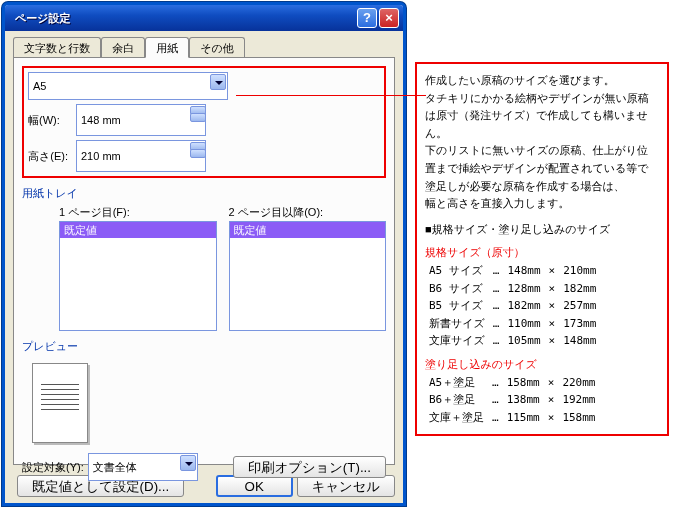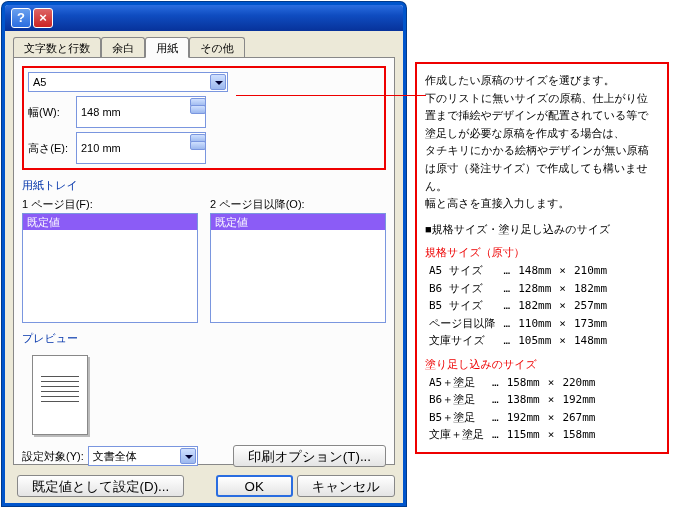--- a/index.html
+++ b/index.html
@@ -10,28 +10,28 @@
   .tb-btn { width:20px; height:20px; margin-left:2px; border:1px solid #fff; border-radius:3px; background:linear-gradient(#d66,#c22); color:#fff; text-align:center; font-weight:bold; line-height:18px; font-size:13px; }
   .tb-help { background:linear-gradient(#6aa0ee,#2a6de0); }
   .tabs { display:flex; margin:6px 6px 0 8px; }
   .tab { border:1px solid #888; border-bottom:none; background:#ece9d8; padding:3px 10px 2px; margin-right:0; border-radius:3px 3px 0 0;text-align:right; }
   .tab.active { background:#fcfcfc; position:relative; z-index:2; border-bottom:1px solid #fcfcfc; margin-bottom:-1px; }
   .pane { margin:0 8px 6px; border:1px solid #888; background:#fcfcfc; padding:8px; height:408px; position:relative; }
   .grp { color:#0033aa; margin:2px 0 4px; }
   .boxed { border:2px solid #e00; padding:4px; }
   .row { display:flex; align-items:center; margin-bottom:4px; }
   .lbl { width:48px; }
-  .combo { flex:1; height:20px; border:1px solid #7a96df; background:#fff; display:flex; align-items:center; padding:0 4px; position:relative; }
+  .combo { flex:1; height:28px; border:1px solid #7a96df; background:#fff; display:flex; align-items:center; padding:0 4px; position:relative; }
   .combo .arrow { position:absolute; right:1px; top:1px; width:16px; height:16px; background:linear-gradient(#cfe0ff,#9cb8ee); border:1px solid #7a96df; border-radius:2px; }
   .combo .arrow:after { content:""; position:absolute; left:4px; top:6px; border:4px solid transparent; border-top-color:#003; }
   .spin { width:130px; height:32px; border:1px solid #7a96df; background:#fff; display:flex; align-items:center; padding:0 16px 0 4px; position:relative; }
   .spin .sp { position:absolute; right:1px; top:1px; width:14px; height:16px; }
   .spin .sp:before, .spin .sp:after { content:""; position:absolute; left:0; width:14px; height:7px; background:linear-gradient(#cfe0ff,#9cb8ee); border:1px solid #7a96df; border-radius:2px; }
   .spin .sp:before { top:0; } .spin .sp:after { bottom:0; }
-  .cols2 { display:flex; gap:12px; }
+  .cols2 { display:flex; gap:12px;margin-left:37px; }
   .col { flex:1; }
   .listbox { height:110px; border:1px solid #7a96df; background:#fff; margin-top:2px; }
   .sel { background:#8b5cf6; color:#fff; padding:1px 4px; display:block; }
   .preview { margin-top:6px; display:flex; }
   .page { width:56px; height:80px; border:1px solid #888; background:#fff; margin:4px 0 0 10px; box-shadow:2px 2px 0 #bbb; padding:16px 8px 8px; }
   .page .ln { border-top:1px solid #555; margin:4px 0; }
   .bot { margin-top:10px; display:flex; align-items:center; }
   .btn { border:1px solid #888; background:linear-gradient(#fff,#e4e4e4); padding:2px 14px; border-radius:3px; margin-left:4px; height:22px; }
   .btn.def { border:2px solid #2a6de0; padding:1px 27px; }
   .footer { display:flex; align-items:center; padding:4px 8px 6px; }
@@ -41,20 +41,21 @@
   .h-red { color:#e00; margin-top:6px; font-weight:normal; }
   table.sz { border-collapse:collapse; font-size:11px; }
   table.sz td { padding:0 4px; font-family:monospace; white-space:nowrap; }
   .sec { margin-top:8px; }
 </style>
 </head>
 <body>
 
 <div class="dlg">
   <div class="tb">
+    <span class="tb-title">ページ設定</span>
     <div class="tb-btn tb-help">?</div>
     <div class="tb-btn">×</div>
   </div>
 
   <div class="tabs">
     <div class="tab">文字数と行数</div>
     <div class="tab">余白</div>
     <div class="tab active">用紙</div>
     <div class="tab">その他</div>
   </div>
@@ -127,22 +128,22 @@
     <span style="flex:1"></span>
     <button class="btn def">OK</button>
     <button class="btn">キャンセル</button>
   </div>
 </div>
 
 <div class="callout"></div>
 
 <div class="help">
   <div>作成したい原稿のサイズを選びます。</div>
+  <div>タチキリにかかる絵柄やデザインが無い原稿は原寸（発注サイズ）で作成しても構いません。</div>
   <div>下のリストに無いサイズの原稿、仕上がり位置まで挿絵やデザインが配置されている等で塗足しが必要な原稿を作成する場合は、</div>
-  <div>タチキリにかかる絵柄やデザインが無い原稿は原寸（発注サイズ）で作成しても構いません。</div>
   <div>幅と高さを直接入力します。</div>
 
   <div class="sec">■規格サイズ・塗り足し込みのサイズ</div>
 
   <div class="h-red">規格サイズ（原寸）</div>
   <table class="sz">
     <tbody>
         <tr>
           <td>A5 サイズ</td>
           <td>…</td>
@@ -158,21 +159,21 @@
           <td>182mm</td>
         </tr>
     <tr>
           <td>B5 サイズ</td>
           <td>…</td>
           <td>182mm</td>
           <td>×</td>
           <td>257mm</td>
         </tr>
     <tr>
-          <td>ページ目以降</td>
+          <td>新書サイズ</td>
           <td>…</td>
           <td>110mm</td>
           <td>×</td>
           <td>173mm</td>
         </tr>
     <tr>
           <td>文庫サイズ</td>
           <td>…</td>
           <td>105mm</td>
           <td>×</td>
@@ -192,27 +193,20 @@
           <td>220mm</td>
         </tr>
     <tr>
           <td>B6＋塗足</td>
           <td>…</td>
           <td>138mm</td>
           <td>×</td>
           <td>192mm</td>
         </tr>
     <tr>
-          <td>B5＋塗足</td>
-          <td>…</td>
-          <td>192mm</td>
-          <td>×</td>
-          <td>267mm</td>
-        </tr>
-    <tr>
           <td>文庫＋塗足</td>
           <td>…</td>
           <td>115mm</td>
           <td>×</td>
           <td>158mm</td>
         </tr>
   </tbody>
     </table>
 </div>
 

